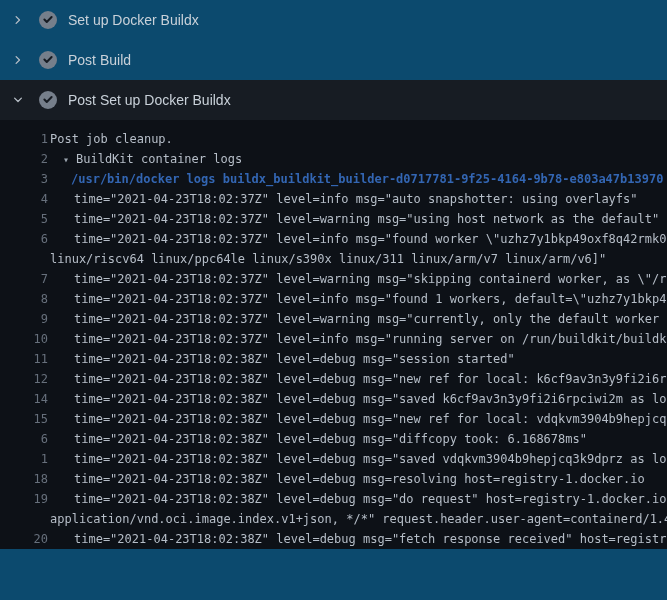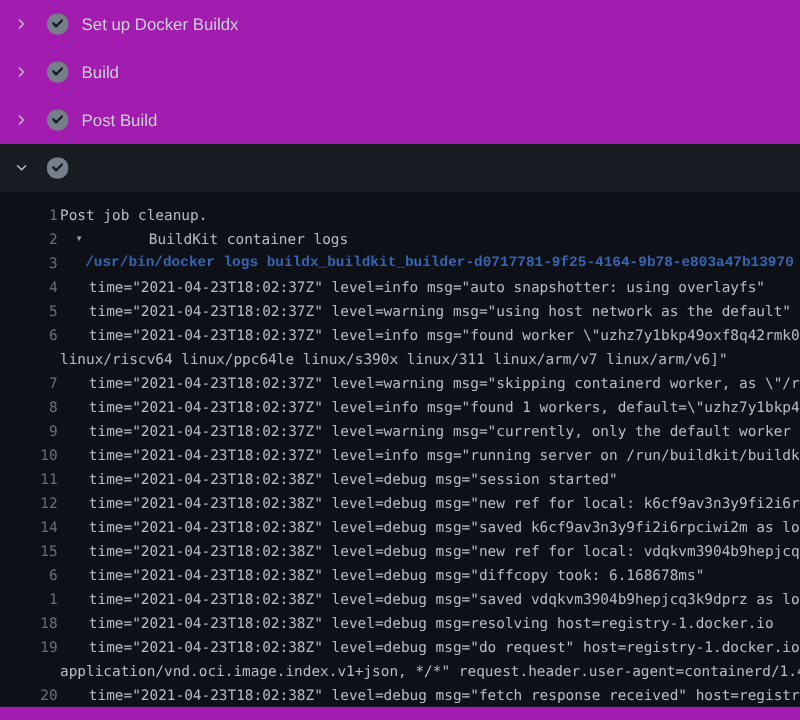--- a/index.html
+++ b/index.html
@@ -1,18 +1,18 @@
 <!DOCTYPE html>
 <html><head>
 <meta charset="utf-8">
 <style>
   html,body{margin:0;padding:0;background:#0a0d13;}
   #screen{
     position:relative;width:667px;height:600px;overflow:hidden;
-    background:#a21caf;font-family:"Liberation Sans",sans-serif;
+    background:#0c4a6e;font-family:"Liberation Sans",sans-serif;
   }
   
   .steps{width:667px;}
   .step-row{
     height:40px;display:flex;align-items:center;padding-left:12px;
     box-sizing:border-box;cursor:pointer;
   }
   .step-row.expanded{background:#171c23;}
   .step-chevron{width:12px;height:12px;flex:0 0 12px;display:flex;align-items:center;justify-content:center;}
   .step-status{margin-left:15px;width:18px;height:18px;flex:0 0 18px;}
@@ -24,26 +24,26 @@
   }
   .log-row{height:20px;display:flex;align-items:center;overflow:hidden;white-space:pre;}
   .num{
     flex:0 0 48px;text-align:right;color:#67707c;white-space:pre;
     -webkit-user-select:none;user-select:none;cursor:pointer;
   }
   .ltext{color:#b6bec8;white-space:pre;}
   .lt-plain{padding-left:2px;}
   .lt-cont{padding-left:2px;}
   .lt-log{padding-left:26px;}
-  .lt-command{padding-left:23px;color:#3366b3;font-weight:bold;font-family:Liberation Mono, monospace;}
+  .lt-command{padding-left:23px;color:#3366b3;font-weight:bold;}
   .group-arrow{
     padding-left:15px;color:#9aa4ae;font-size:10px;width:12px;flex:0 0 auto;
     display:inline-block;cursor:pointer;
   }
-  .lt-group{padding-left:1px;cursor:pointer;margin-left:48px;}
+  .lt-group{padding-left:1px;cursor:pointer;}
 </style>
 </head>
 <body>
 
 <div id="screen">
   <div class="steps">
       <div class="step-row">
         <span class="step-chevron">
           <svg viewBox="0 0 16 16" width="12" height="12">
             <path d="M5.5 3.5 10 8l-4.5 4.5" stroke="#b7bfc7" stroke-width="1.7" fill="none" stroke-linecap="round" stroke-linejoin="round"></path>
@@ -58,44 +58,33 @@
       <div class="step-row">
         <span class="step-chevron">
           <svg viewBox="0 0 16 16" width="12" height="12">
             <path d="M5.5 3.5 10 8l-4.5 4.5" stroke="#b7bfc7" stroke-width="1.7" fill="none" stroke-linecap="round" stroke-linejoin="round"></path>
           </svg>
         </span>
         <span class="step-status"><svg viewBox="0 0 16 16" width="18" height="18">
             <circle cx="8" cy="8" r="8" fill="#767f8b"></circle>
             <path d="M11.2 5.4 6.9 9.7 4.8 7.6" stroke="#161b22" stroke-width="1.8" fill="none" stroke-linecap="round" stroke-linejoin="round"></path>
           </svg></span>
-        <span class="step-label">Build</span>
-      </div>
-      <div class="step-row">
-        <span class="step-chevron">
-          <svg viewBox="0 0 16 16" width="12" height="12">
-            <path d="M5.5 3.5 10 8l-4.5 4.5" stroke="#b7bfc7" stroke-width="1.7" fill="none" stroke-linecap="round" stroke-linejoin="round"></path>
-          </svg>
-        </span>
-        <span class="step-status"><svg viewBox="0 0 16 16" width="18" height="18">
-            <circle cx="8" cy="8" r="8" fill="#767f8b"></circle>
-            <path d="M11.2 5.4 6.9 9.7 4.8 7.6" stroke="#161b22" stroke-width="1.8" fill="none" stroke-linecap="round" stroke-linejoin="round"></path>
-          </svg></span>
         <span class="step-label">Post Build</span>
       </div>
       <div class="step-row expanded">
         <span class="step-chevron">
           <svg viewBox="0 0 16 16" width="12" height="12">
             <path d="M3.5 5.5 8 10l4.5-4.5" stroke="#b7bfc7" stroke-width="1.7" fill="none" stroke-linecap="round" stroke-linejoin="round"></path>
           </svg>
         </span>
         <span class="step-status"><svg viewBox="0 0 16 16" width="18" height="18">
             <circle cx="8" cy="8" r="8" fill="#767f8b"></circle>
             <path d="M11.2 5.4 6.9 9.7 4.8 7.6" stroke="#161b22" stroke-width="1.8" fill="none" stroke-linecap="round" stroke-linejoin="round"></path>
           </svg></span>
+        <span class="step-label">Post Set up Docker Buildx</span>
       </div>
     </div>
   <div class="log">
       <div class="log-row"><span class="num">1</span><span class="ltext lt-plain">Post job cleanup.</span></div>
       <div class="log-row"><span class="num">2</span><span class="group-arrow">▾</span><span class="ltext lt-group">BuildKit container logs</span></div>
       <div class="log-row"><span class="num">3</span><span class="ltext lt-command">/usr/bin/docker logs buildx_buildkit_builder-d0717781-9f25-4164-9b78-e803a47b13970</span></div>
       <div class="log-row"><span class="num">4</span><span class="ltext lt-log">time="2021-04-23T18:02:37Z" level=info msg="auto snapshotter: using overlayfs"</span></div>
       <div class="log-row"><span class="num">5</span><span class="ltext lt-log">time="2021-04-23T18:02:37Z" level=warning msg="using host network as the default"</span></div>
       <div class="log-row"><span class="num">6</span><span class="ltext lt-log">time="2021-04-23T18:02:37Z" level=info msg="found worker \"uzhz7y1bkp49oxf8q42rmk0xjd</span></div>
       <div class="log-row"><span class="num"></span><span class="ltext lt-cont">linux/riscv64 linux/ppc64le linux/s390x linux/311 linux/arm/v7 linux/arm/v6]"</span></div>

